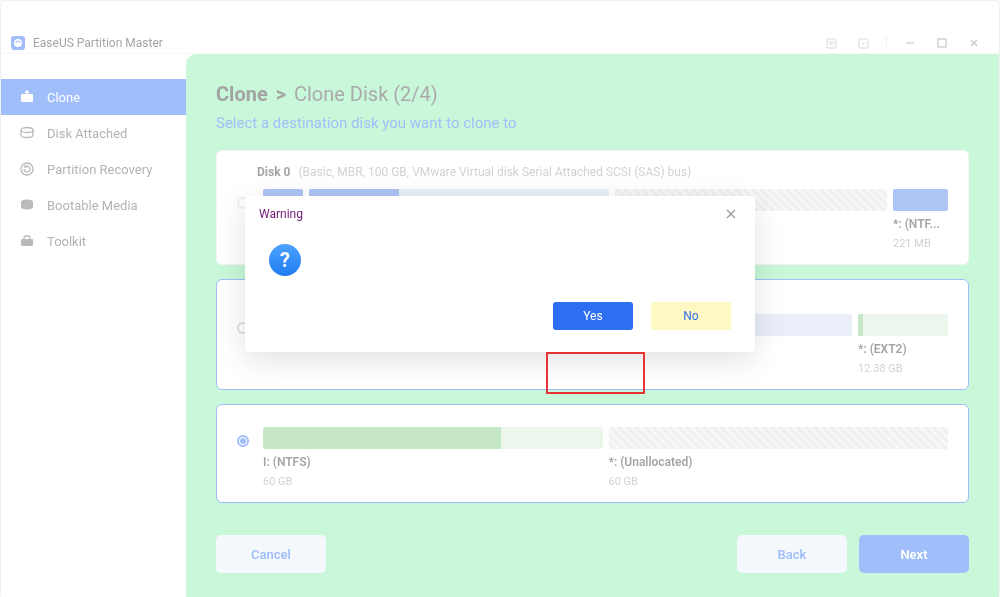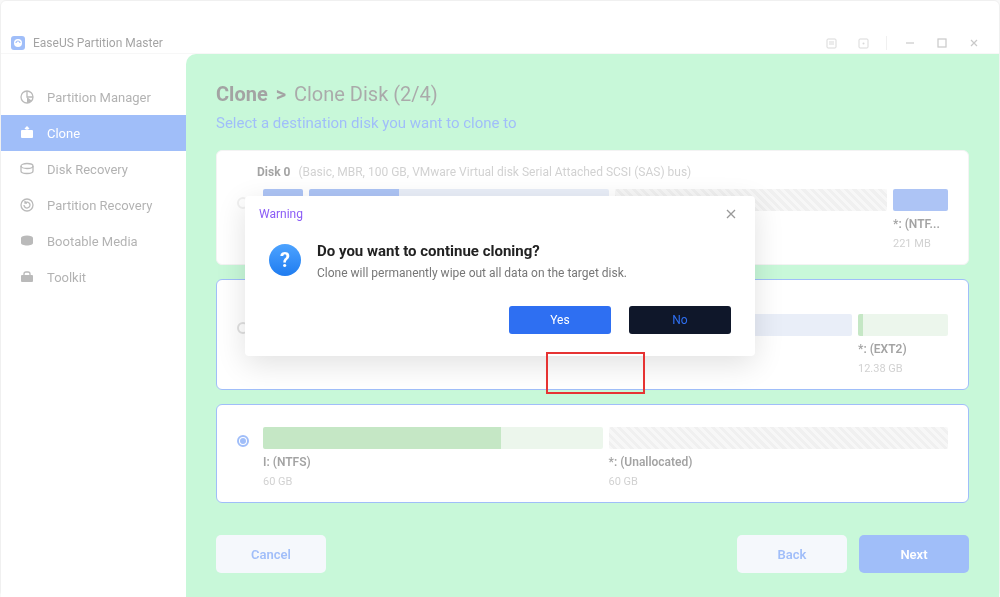--- a/index.html
+++ b/index.html
@@ -61,30 +61,30 @@
     
     .footer-buttons { display: flex; gap: 12px; margin-top: 18px; }
     .footer-spacer { flex: 1; }
     .btn { width: 110px; height: 38px; border-radius: 5px; font-size: 13px; font-weight: 600; border: none; cursor: pointer; display: flex; align-items: center; justify-content: center; }
     .btn-link { background: #e9eff9; color: #2e6ff2; }
     .btn-primary { background: #2e6ff2; color: #fff; }
     
     .overlay { position: absolute; inset: 0; background: rgba(255,255,255,0.55); display: flex; align-items: flex-start; justify-content: center; padding-top: 196px; }
     
     .modal { width: 510px; background: #fff; border-radius: 4px; box-shadow: 0 8px 30px rgba(0,0,0,0.12); overflow: hidden; }
-    .modal-header { display: flex; align-items: center; justify-content: space-between; padding: 8px 14px; font-size: 12px; color: #8b5cf6; }
+    .modal-header { display: flex; align-items: center; justify-content: space-between; padding: 8px 14px; font-size: 12px; color: #701a75; }
     .modal-close { cursor: pointer; color: #999; font-size: 14px; width: 20px; height: 20px; display: flex; align-items: center; justify-content: center; }
     .modal-body { padding: 10px 24px 26px 24px; display: flex; gap: 16px; }
     .modal-icon { width: 32px; height: 32px; border-radius: 50%; background: linear-gradient(180deg, #4da3ff, #1f7cf0); display: flex; align-items: center; justify-content: center; color: #fff; font-size: 20px; font-weight: 700; flex-shrink: 0; margin-top: 2px; }
     .modal-text h3 { font-size: 15px; font-weight: 700; color: #222; margin-bottom: 6px; }
     .modal-text p { font-size: 12px; color: #777; }
     .modal-footer { display: flex; justify-content: flex-end; gap: 18px; padding: 0 24px 22px 24px; }
-    .modal-btn { width: 102px; height: 28px; border-radius: 3px; font-size: 12px; border: none; cursor: pointer; display: flex; align-items: center; justify-content: center; }
+    .modal-btn { width: 80px; height: 28px; border-radius: 3px; font-size: 12px; border: none; cursor: pointer; display: flex; align-items: center; justify-content: center; }
     .modal-btn-yes { background: #2e6ff2; color: #fff; }
-    .modal-btn-no { background: #0f172a; color: #2e6ff2; text-align: right; }
+    .modal-btn-no { background: #fef9c3; color: #2e6ff2; text-align: right; }
     
     .highlight-box { position: absolute; border: 2.5px solid #e63333; pointer-events: none; }
   </style>
 </head>
 <body>
 
 <div class="app-window">
   <div class="titlebar">
     <div class="titlebar-left">
       <span class="title-icon">
@@ -122,47 +122,37 @@
       <span class="title-btn">
           <svg width="12" height="12" viewBox="0 0 12 12">
             <path d="M3 3l6 6M9 3l-6 6" stroke="#888" stroke-width="1.2"></path>
           </svg>
         </span>
     </div>
   </div>
 
   <div class="app-body">
     <div class="sidebar">
-      <div class="sidebar-item">
-        <span class="sidebar-icon">
-            <svg width="16" height="16" viewBox="0 0 16 16">
-              <circle cx="8" cy="8" r="6" fill="none" stroke="#666" stroke-width="1.3"></circle>
-              <path d="M8 2v6h6" stroke="#666" stroke-width="1.3" fill="none"></path>
-              <path d="M8 8 L12.5 11.5 A6 6 0 0 1 8 14z" fill="#666"></path>
-            </svg>
-          </span>
-        <span>Partition Manager</span>
-      </div>
       <div class="sidebar-item active">
         <span class="sidebar-icon">
             <svg width="16" height="16" viewBox="0 0 16 16">
               <rect x="2" y="5" width="12" height="8" rx="1" fill="#fff"></rect>
               <path d="M8 3v3M6 4l2-2 2 2" stroke="#fff" stroke-width="1.3" fill="none"></path>
             </svg>
           </span>
         <span>Clone</span>
       </div>
       <div class="sidebar-item">
         <span class="sidebar-icon">
             <svg width="16" height="16" viewBox="0 0 16 16">
               <ellipse cx="8" cy="5" rx="6" ry="2.5" fill="none" stroke="#666" stroke-width="1.3"></ellipse>
               <path d="M2 5v5c0 1.4 2.7 2.5 6 2.5s6-1.1 6-2.5V5" fill="none" stroke="#666" stroke-width="1.3"></path>
             </svg>
           </span>
-        <span>Disk Recovery</span>
+        <span>Disk Attached</span>
       </div>
       <div class="sidebar-item">
         <span class="sidebar-icon">
             <svg width="16" height="16" viewBox="0 0 16 16">
               <circle cx="8" cy="8" r="6" fill="none" stroke="#666" stroke-width="1.3"></circle>
               <path d="M5 8a3 3 0 1 0 1-2.2M6 4v2h2" fill="none" stroke="#666" stroke-width="1.3"></path>
             </svg>
           </span>
         <span>Partition Recovery</span>
       </div>
@@ -275,24 +265,20 @@
     <div class="modal-header">
       <span>Warning</span>
       <span class="modal-close">
         <svg width="12" height="12" viewBox="0 0 12 12">
             <path d="M2 2l8 8M10 2l-8 8" stroke="#999" stroke-width="1.3"></path>
           </svg>
       </span>
     </div>
     <div class="modal-body">
       <div class="modal-icon">?</div>
-      <div class="modal-text">
-        <h3>Do you want to continue cloning?</h3>
-        <p>Clone will permanently wipe out all data on the target disk.</p>
-      </div>
     </div>
     <div class="modal-footer">
       <button class="modal-btn modal-btn-yes">Yes</button>
       <button class="modal-btn modal-btn-no">No</button>
     </div>
   </div>
 </div>
 
 <div class="highlight-box" style="left:546px; top:352px; width:99px; height:42px"></div>
 

